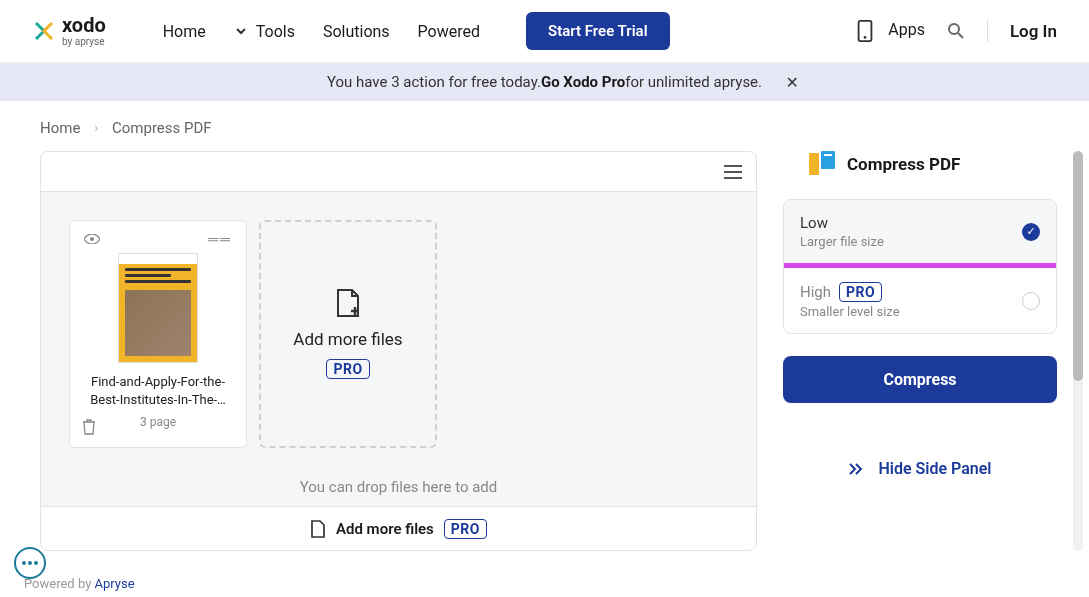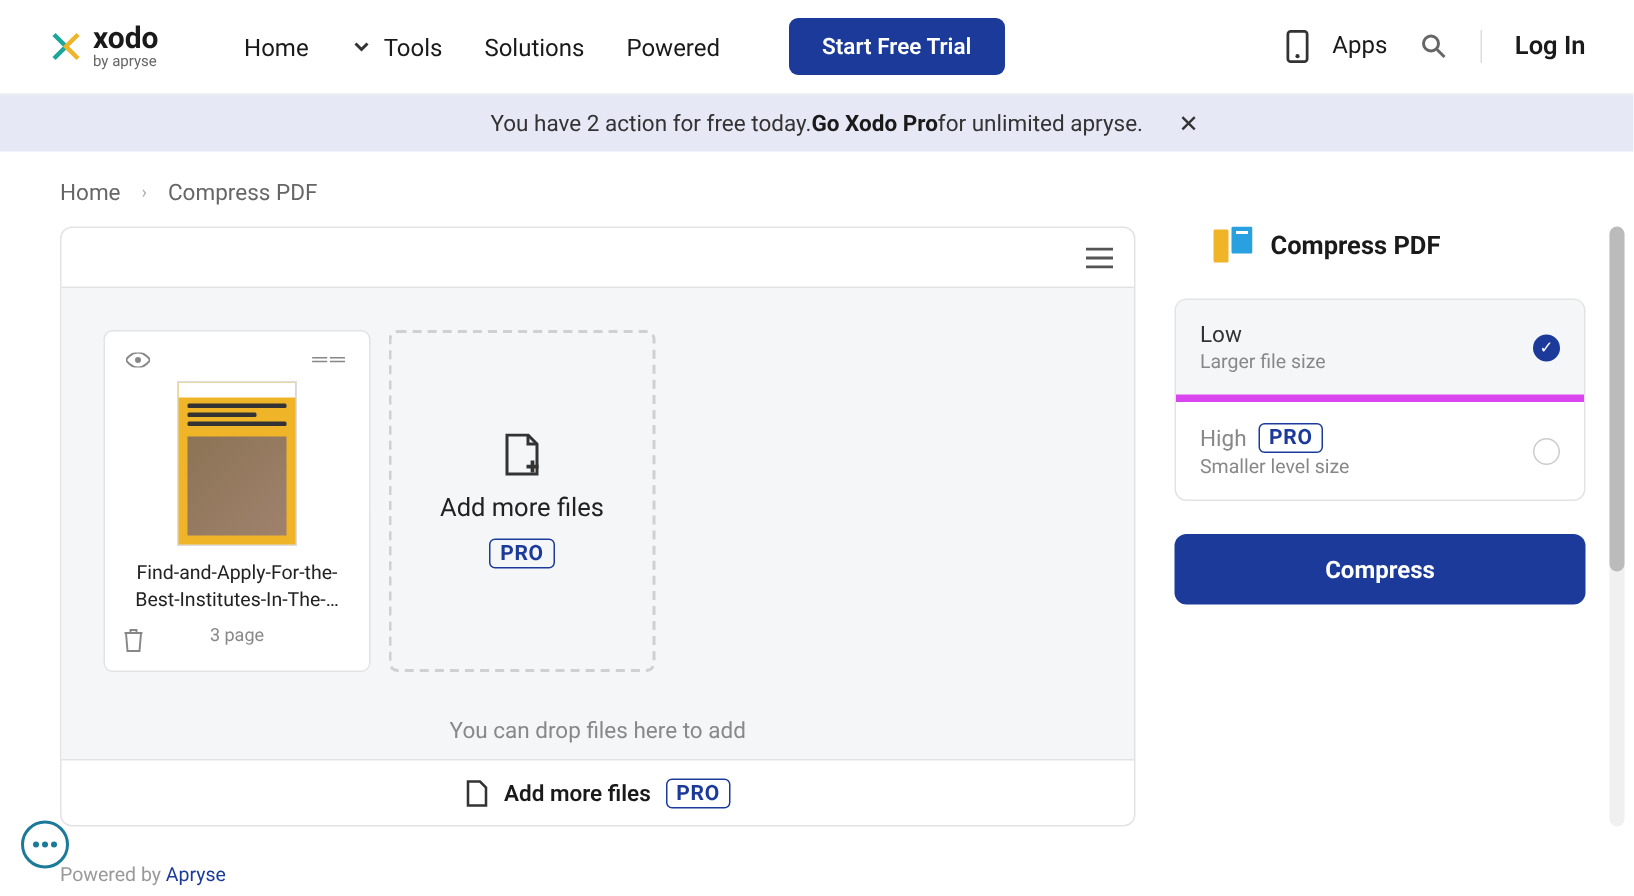--- a/index.html
+++ b/index.html
@@ -69,21 +69,21 @@
 .opt-name{font-size:15px;font-weight:400;color:#333}
 .opt-name.dim{color:#888}
 .opt-desc{font-size:13px;color:#888}
 .radio{width:18px;height:18px;border-radius:50%}
 .radio.on{background:#1b3a9a;display:flex;align-items:center;justify-content:center}
 .radio.on::after{content:"✓";color:#fff;font-size:11px}
 .radio.off{border:1.5px solid #ccc}
 .compress-btn{width:100%;background:#1b3a9a;color:#fff;border:none;padding:14px;border-radius:8px;font-size:16px;font-weight:700;cursor:pointer}
 .hide-panel{display:flex;align-items:center;justify-content:center;gap:14px;margin-top:56px;color:#1b3a9a;font-size:16px;font-weight:600;cursor:pointer}
 .dbl-chev{width:16px;height:14px}
-.powered{position:absolute;bottom:6px;left:40px;font-size:13px;color:#999}
+.powered{position:absolute;bottom:6px;left:24px;font-size:13px;color:#999}
 .powered a{color:#1b3a9a;text-decoration:none}
 .cookie{position:absolute;bottom:18px;left:14px;width:32px;height:32px;border:2px solid #1b7a9a;border-radius:50%;display:flex;align-items:center;justify-content:center;background:#fff}
 .cookie-dots{display:flex;gap:2px}
 .cdot{width:4px;height:4px;border-radius:50%;background:#1b7a9a}
 </style>
 </head>
 <body>
 
 <div class="header">
   <div class="logo">
@@ -119,21 +119,21 @@
     <svg class="search-icon" viewBox="0 0 18 18">
         <circle cx="7" cy="7" r="5" fill="none" stroke="#666" stroke-width="2"></circle>
         <path d="M11 11l5 5" stroke="#666" stroke-width="2"></path>
       </svg>
     <div class="divider"></div>
     <span class="login">Log In</span>
   </div>
 </div>
 
 <div class="banner">
-  <span>You have 2 action for free today. </span>
+  <span>You have 3 action for free today. </span>
   <b>Go Xodo Pro</b>
   <span> for unlimited apryse.</span>
   <span class="banner-close">✕</span>
 </div>
 
 <div class="breadcrumb">
   <span>Home</span>
   <span class="bc-sep">›</span>
   <span>Compress PDF</span>
 </div>
@@ -212,20 +212,26 @@
           <div class="opt-row">
             <span class="opt-name dim">High</span>
             <span class="pro-badge">PRO</span>
           </div>
           <span class="opt-desc">Smaller level size</span>
         </div>
         <div class="radio off"></div>
       </div>
     </div>
     <button class="compress-btn">Compress</button>
+    <div class="hide-panel">
+      <svg class="dbl-chev" viewBox="0 0 16 14">
+          <path d="M2 2l5 5-5 5M8 2l5 5-5 5" fill="none" stroke="#1b3a9a" stroke-width="2"></path>
+        </svg>
+      <span>Hide Side Panel</span>
+    </div>
     <div class="right-scroll">
         <div class="right-thumb"></div>
       </div>
   </div>
 </div>
 
 <div class="powered">
   <span>Powered by </span>
   <a>Apryse</a>
 </div>

